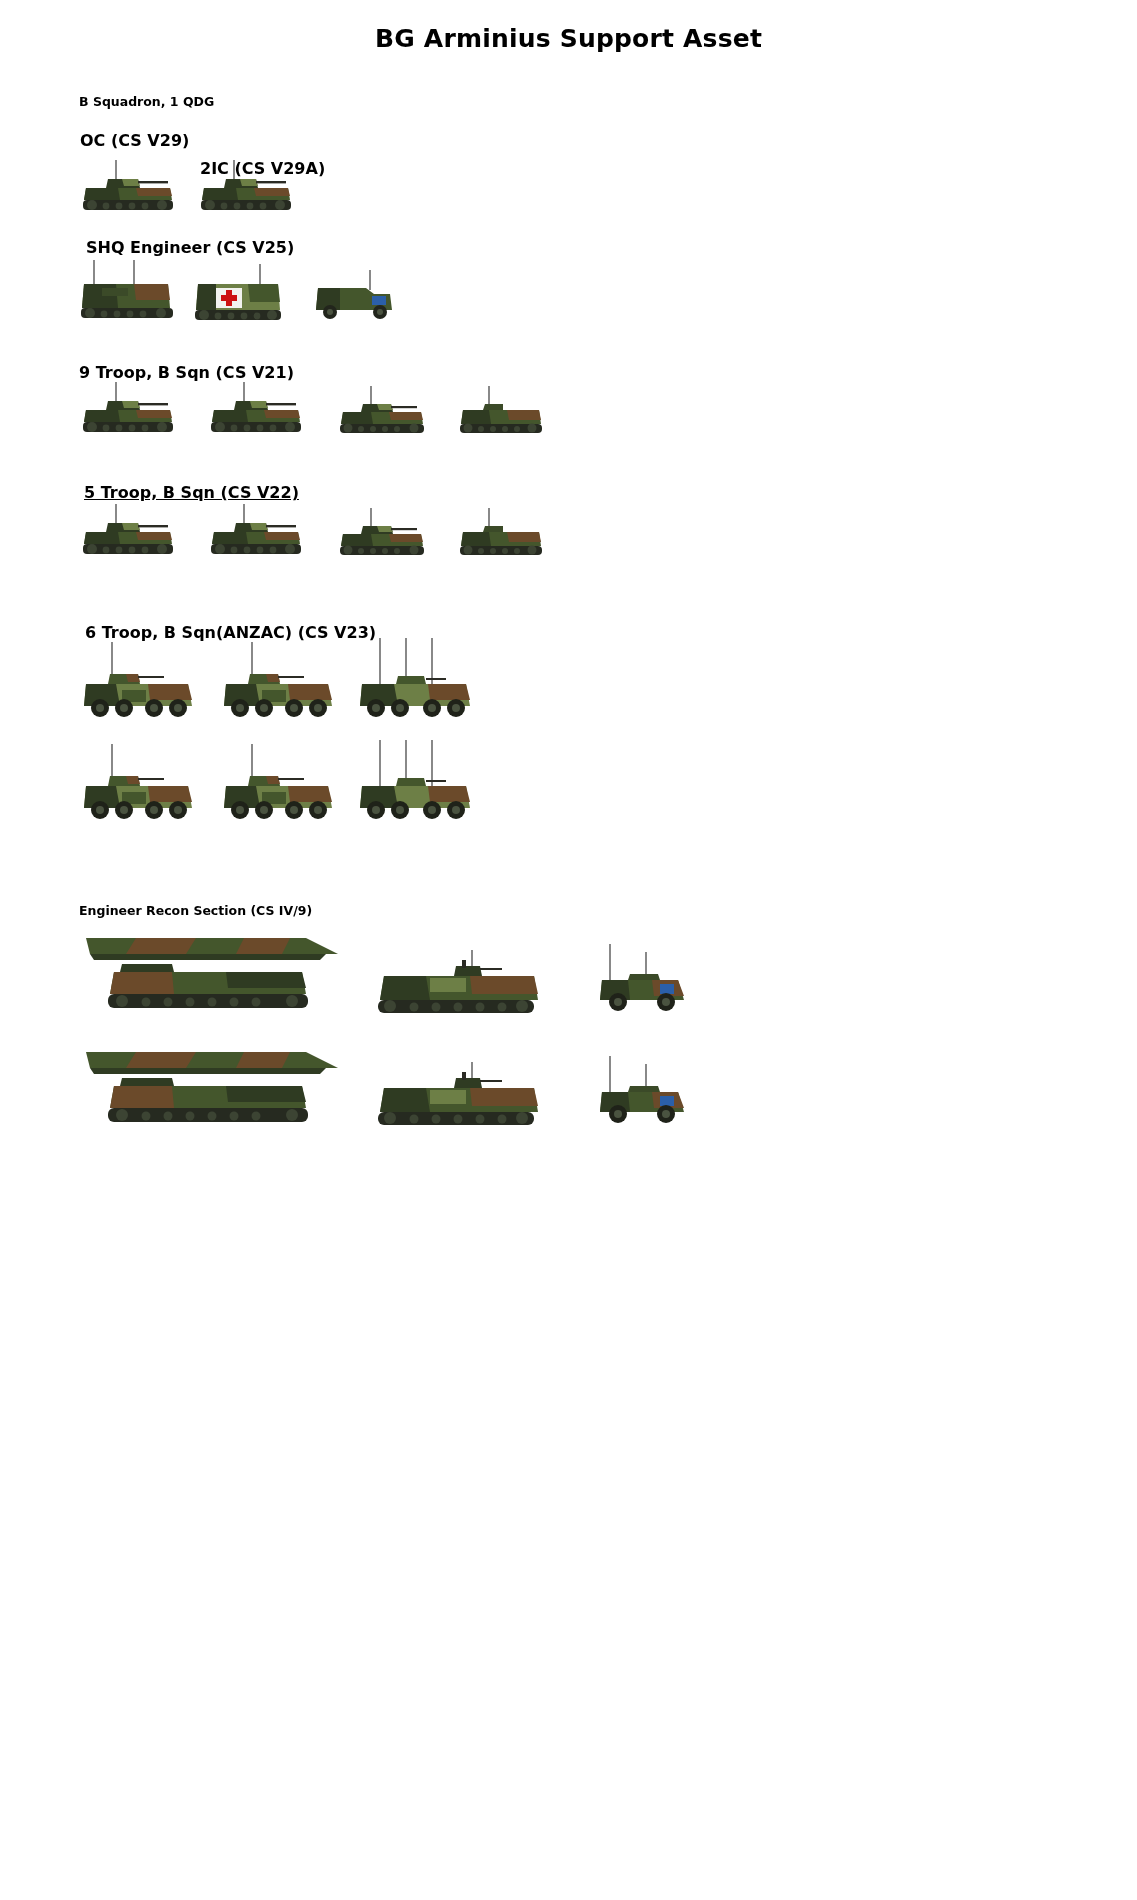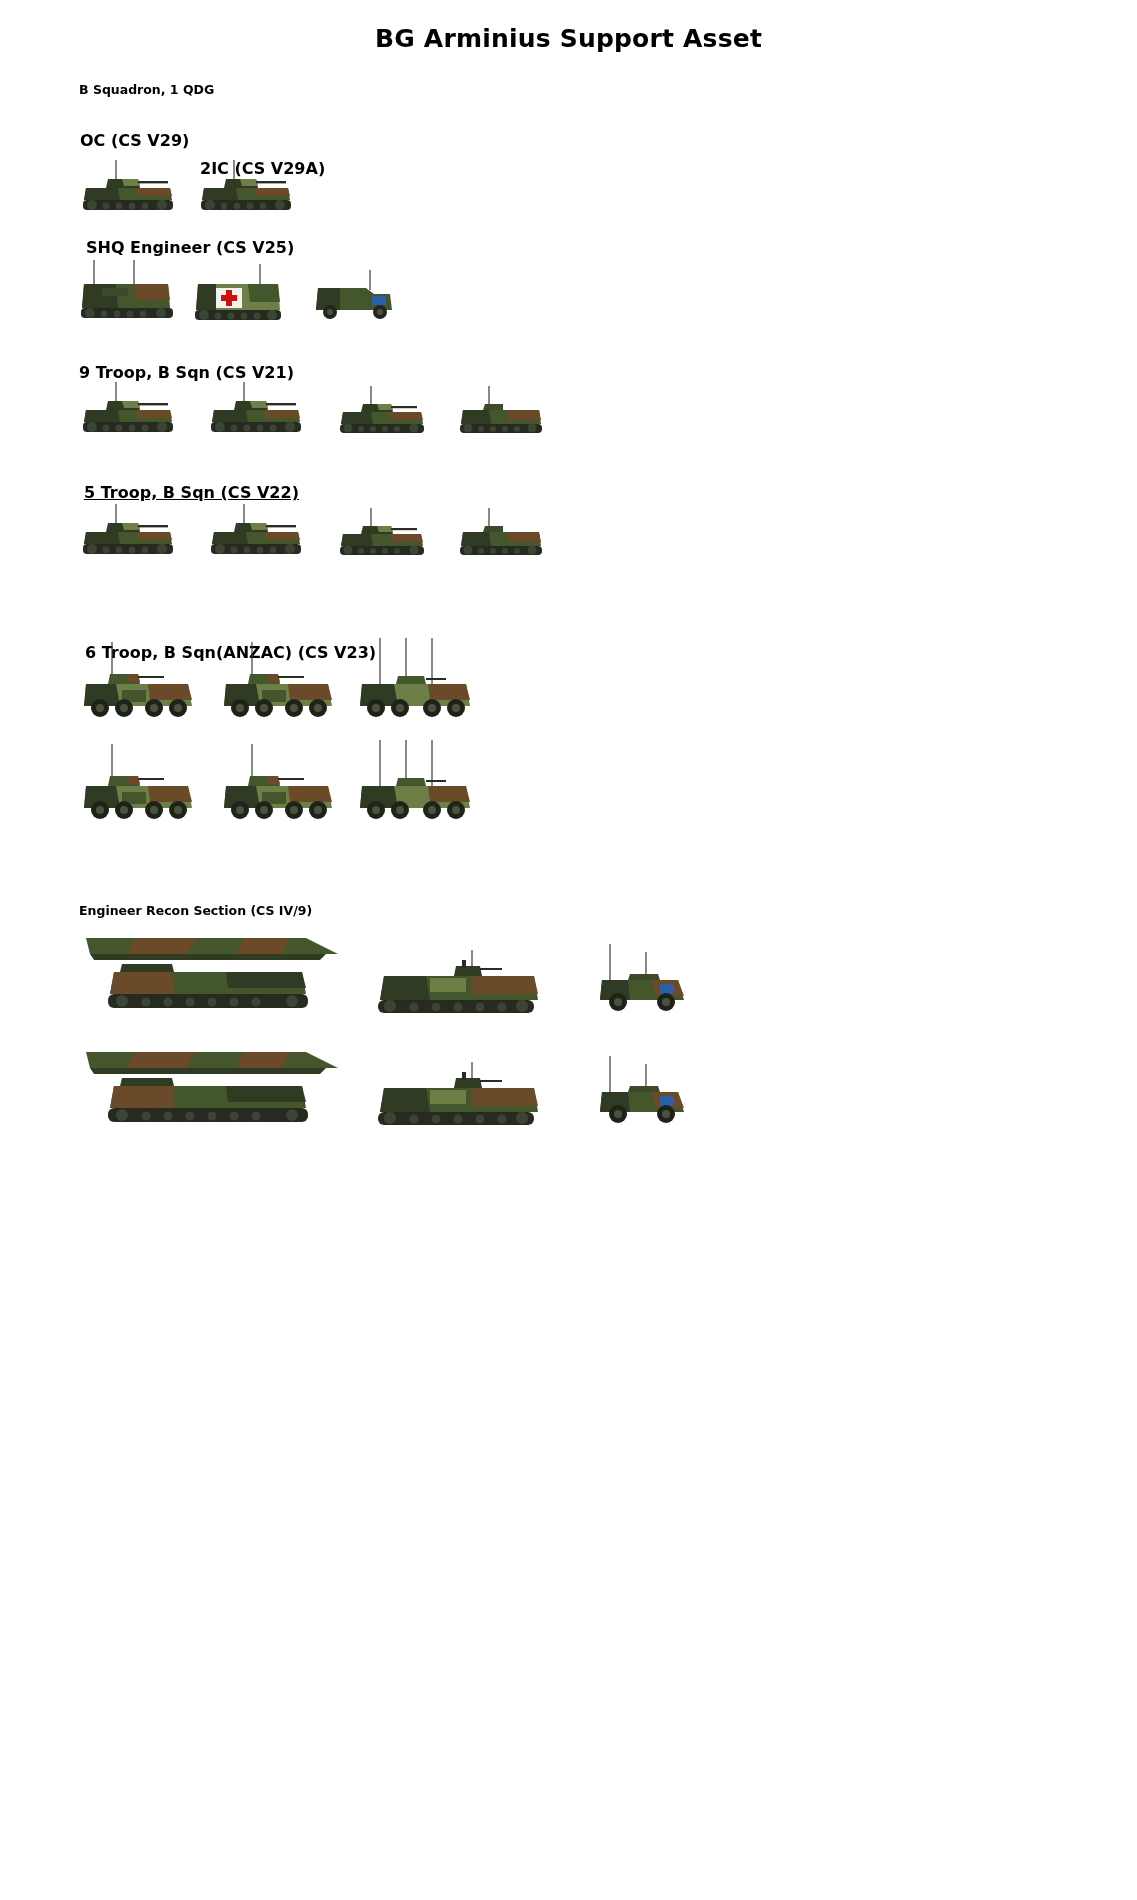--- a/index.html
+++ b/index.html
@@ -50,21 +50,21 @@
   }
   .veh svg { display: block; }
 </style>
 </head>
 <body>
 
 <div class="page">
 
   <div class="title">BG Arminius Support Asset</div>
 
-  <div class="section-label" style="top:82px; left:79px;text-align:center;">B Squadron, 1 QDG</div>
+  <div class="section-label" style="top:94px; left:79px;text-align:center;">B Squadron, 1 QDG</div>
 
   <div class="unit-label" style="top:131px; left:80px;">OC (CS V29)</div>
 
   <div class="unit-label" style="top:131px; left:200px;margin-top:28px;">2IC (CS V29A)</div>
 
   <div class="veh" style="top:158px; left:78px;">
     <svg width="102" height="62" viewBox="0 0 102 62">
       <line x1="38" y1="2" x2="38" y2="30" stroke="#3a3a3a" stroke-width="1.2"></line>
 
       <path d="M8,30 L92,30 L94,42 L6,42 Z" fill="#44562c"></path>
@@ -298,21 +298,21 @@
       <rect x="5" y="38" width="82" height="9" rx="4" fill="#262a20"></rect>
       <circle cx="13" cy="42" r="4.5" fill="#3c4433"></circle>
       <circle cx="26" cy="43" r="3" fill="#3c4433"></circle>
       <circle cx="38" cy="43" r="3" fill="#3c4433"></circle>
       <circle cx="50" cy="43" r="3" fill="#3c4433"></circle>
       <circle cx="62" cy="43" r="3" fill="#3c4433"></circle>
       <circle cx="77" cy="42" r="4.5" fill="#3c4433"></circle>
     </svg>
   </div>
 
-  <div class="unit-label" style="top:623px; left:85px;margin-top:20px;">6 Troop, B Sqn(ANZAC)  (CS V23)</div>
+  <div class="unit-label" style="top:623px; left:85px;">6 Troop, B Sqn(ANZAC)  (CS V23)</div>
 
   <div class="veh" style="top:640px; left:76px;">
     <svg width="124" height="94" viewBox="0 0 124 94">
       <line x1="36" y1="2" x2="36" y2="44" stroke="#3a3a3a" stroke-width="1.2"></line>
 
       <path d="M10,44 L112,44 L116,66 L8,66 Z" fill="#6d7f46"></path>
       <path d="M10,44 L40,44 L44,66 L8,66 Z" fill="#2f3b22"></path>
       <path d="M72,44 L112,44 L116,60 L74,60 Z" fill="#6b4a2a"></path>
       <path d="M46,50 L70,50 L70,62 L46,62 Z" fill="#44562c"></path>
 

